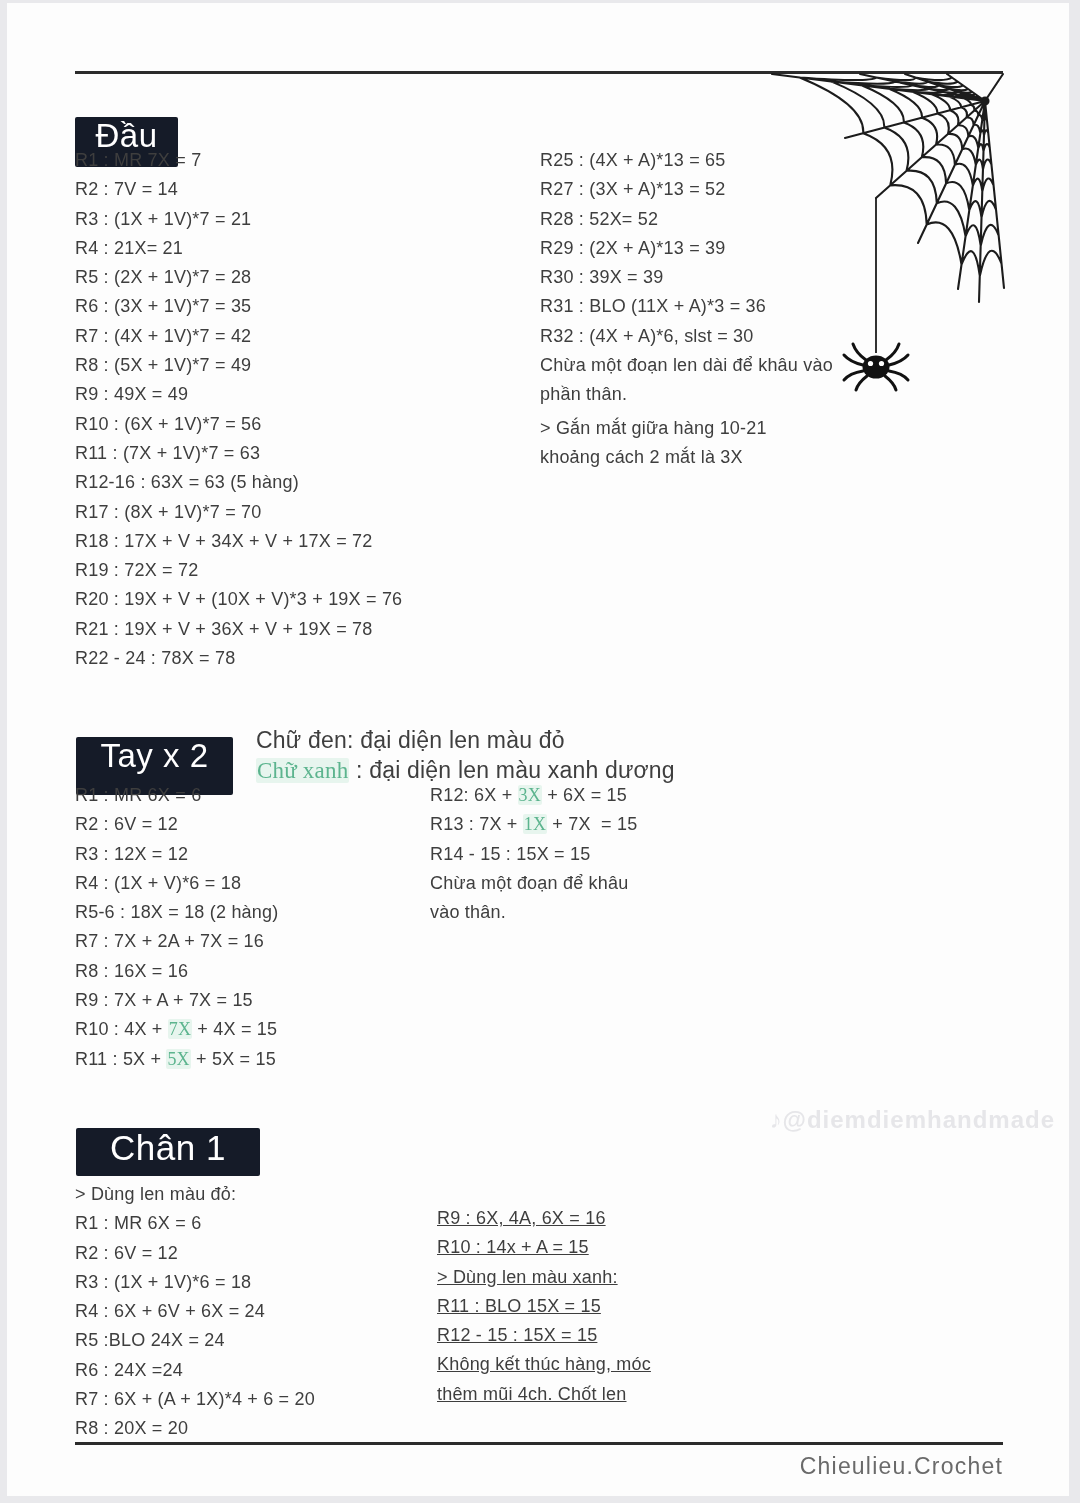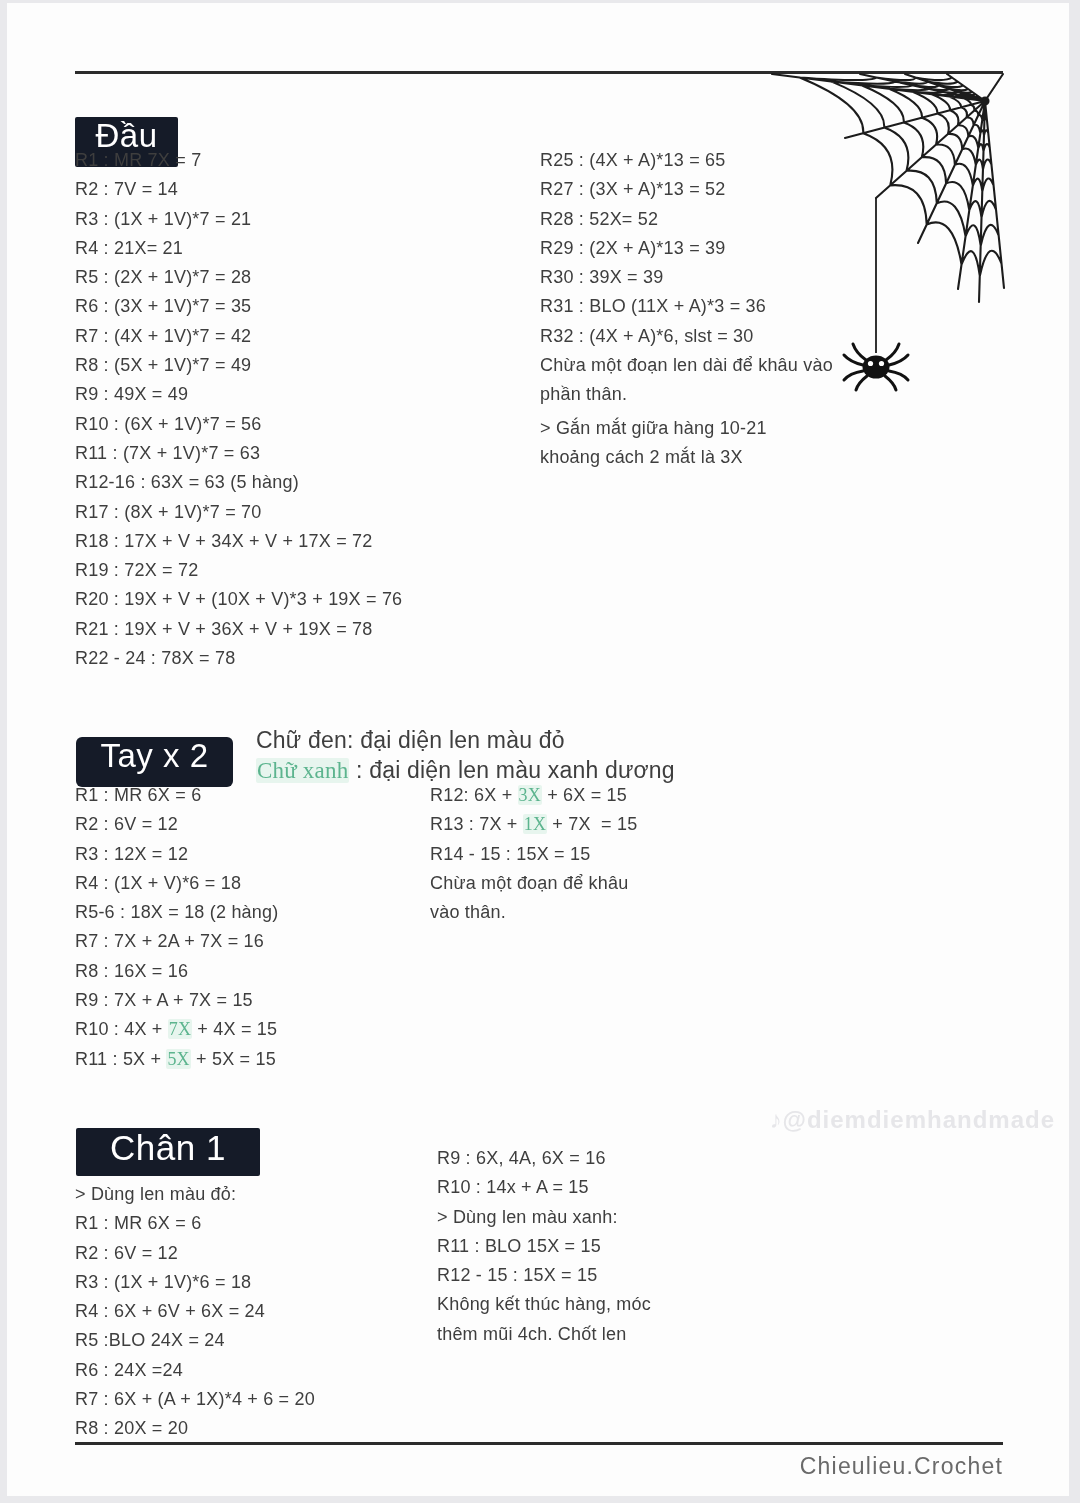--- a/index.html
+++ b/index.html
@@ -84,30 +84,30 @@
   <div class="section-box" style="left:75px;top:93px;width:103px;height:50px;">
     <span>Đầu</span>
   </div>
   <div class="rows" style="left:75px;top:146px;"><div class="row">R1 : MR 7X = 7</div><div class="row">R2 : 7V = 14</div><div class="row">R3 : (1X + 1V)*7 = 21</div><div class="row">R4 : 21X= 21</div><div class="row">R5 : (2X + 1V)*7 = 28</div><div class="row">R6 : (3X + 1V)*7 = 35</div><div class="row">R7 : (4X + 1V)*7 = 42</div><div class="row">R8 : (5X + 1V)*7 = 49</div><div class="row">R9 : 49X = 49</div><div class="row">R10 : (6X + 1V)*7 = 56</div><div class="row">R11 : (7X + 1V)*7 = 63</div><div class="row">R12-16 : 63X = 63 (5 hàng)</div><div class="row">R17 : (8X + 1V)*7 = 70</div><div class="row">R18 : 17X + V + 34X + V + 17X = 72</div><div class="row">R19 : 72X = 72</div><div class="row">R20 : 19X + V + (10X + V)*3 + 19X = 76</div><div class="row">R21 : 19X + V + 36X + V + 19X = 78</div><div class="row">R22 - 24 : 78X = 78</div></div>
   <div class="abs" style="left:540px;top:146px;">
     <div class="rows" style="position:static;"><div class="row">R25 : (4X + A)*13 = 65</div><div class="row">R27 : (3X + A)*13 = 52</div><div class="row">R28 : 52X= 52</div><div class="row">R29 : (2X + A)*13 = 39</div><div class="row">R30 : 39X = 39</div><div class="row">R31 : BLO (11X + A)*3 = 36</div><div class="row">R32 : (4X + A)*6, slst = 30</div></div>
     <div class="rows" style="position:static;"><div class="row">Chừa một đoạn len dài để khâu vào</div><div class="row">phần thân.</div></div>
     <div class="rows gap-top" style="position:static;"><div class="row">&gt; Gắn mắt giữa hàng 10-21</div><div class="row">khoảng cách 2 mắt là 3X</div></div>
   </div>
 
-  <div class="section-box" style="left:76px;top:713px;width:157px;height:50px;border-radius:6px;">
+  <div class="section-box" style="left:76px;top:713px;width:157px;height:58px;">
     <span>Tay x 2</span>
   </div>
   <div class="legend" style="left:256px;top:711px;"><div class="row">Chữ đen: đại diện len màu đỏ</div><div class="row"><span class="green">Chữ xanh</span><span> : đại diện len màu xanh dương</span></div></div>
   <div class="rows" style="left:75px;top:781px;"><div class="row">R1 : MR 6X = 6</div><div class="row">R2 : 6V = 12</div><div class="row">R3 : 12X = 12</div><div class="row">R4 : (1X + V)*6 = 18</div><div class="row">R5-6 : 18X = 18 (2 hàng)</div><div class="row">R7 : 7X + 2A + 7X = 16</div><div class="row">R8 : 16X = 16</div><div class="row">R9 : 7X + A + 7X = 15</div><div class="row"><span>R10 : 4X + </span><span class="green">7X</span><span> + 4X = 15</span></div><div class="row"><span>R11 : 5X + </span><span class="green">5X</span><span> + 5X = 15</span></div></div>
   <div class="rows" style="left:430px;top:781px;"><div class="row"><span>R12: 6X + </span><span class="green">3X</span><span> + 6X = 15</span></div><div class="row"><span>R13 : 7X + </span><span class="green">1X</span><span> + 7X  = 15</span></div><div class="row">R14 - 15 : 15X = 15</div><div class="row">Chừa một đoạn để khâu</div><div class="row">vào thân.</div></div>
 
   <div class="section-box" style="left:76px;top:1104px;width:184px;height:48px;font-size:35px;">
     <span>Chân 1</span>
   </div>
   <div class="rows" style="left:75px;top:1180px;"><div class="row">&gt; Dùng len màu đỏ:</div><div class="row">R1 : MR 6X = 6</div><div class="row">R2 : 6V = 12</div><div class="row">R3 : (1X + 1V)*6 = 18</div><div class="row">R4 : 6X + 6V + 6X = 24</div><div class="row">R5 :BLO 24X = 24</div><div class="row">R6 : 24X =24</div><div class="row">R7 : 6X + (A + 1X)*4 + 6 = 20</div><div class="row">R8 : 20X = 20</div></div>
-  <div class="rows" style="left:437px;top:1144px;"><div class="row">R9 : 6X, 4A, 6X = 16</div><div class="row">R10 : 14x + A = 15</div><div class="row">&gt; Dùng len màu xanh:</div><div class="row">R11 : BLO 15X = 15</div><div class="row">R12 - 15 : 15X = 15</div><div class="row">Không kết thúc hàng, móc</div><div class="row">thêm mũi 4ch. Chốt len</div></div>
+  <div class="rows" style="left:437px;top:1204px;text-decoration:underline;"><div class="row">R9 : 6X, 4A, 6X = 16</div><div class="row">R10 : 14x + A = 15</div><div class="row">&gt; Dùng len màu xanh:</div><div class="row">R11 : BLO 15X = 15</div><div class="row">R12 - 15 : 15X = 15</div><div class="row">Không kết thúc hàng, móc</div><div class="row">thêm mũi 4ch. Chốt len</div></div>
 
   <div class="watermark">♪@diemdiemhandmade</div>
 
   <div class="rule" style="left:75px;top:1442px;width:928px;"></div>
   <div class="footer">Chieulieu.Crochet</div>
 </div>
 
 </body></html>

